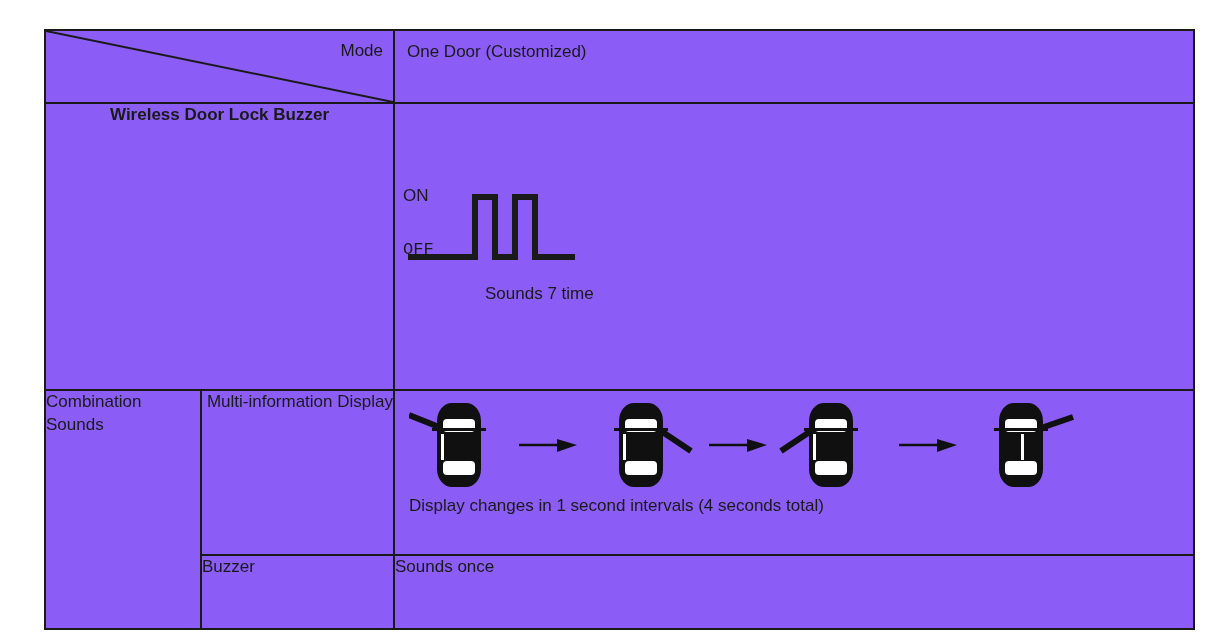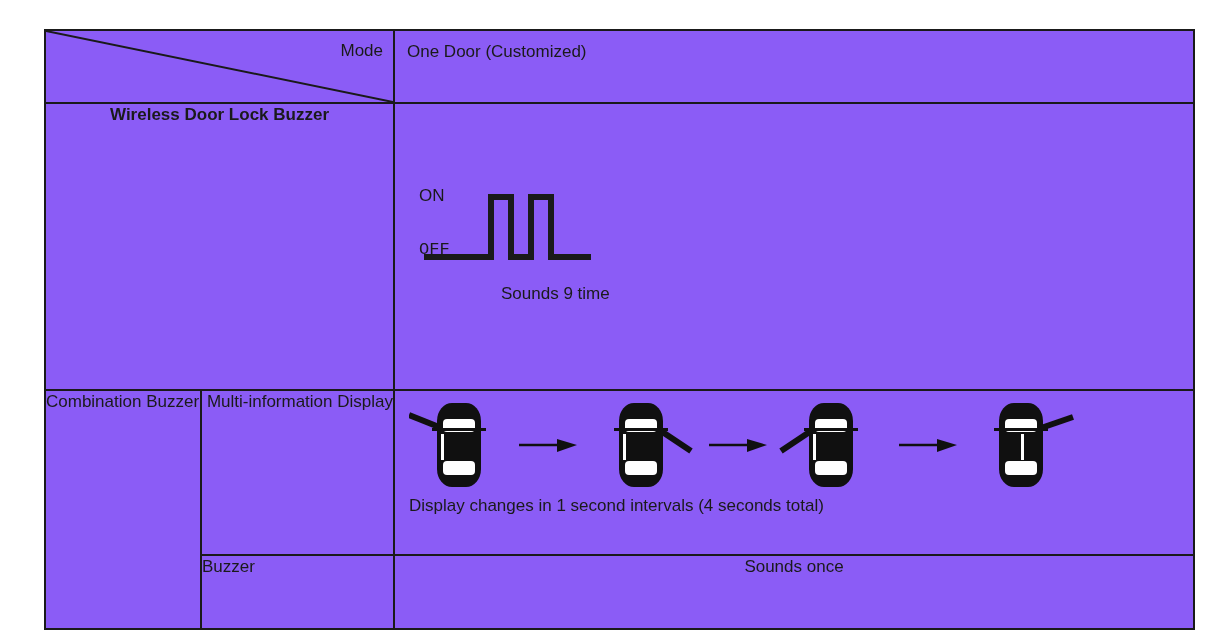--- a/index.html
+++ b/index.html
@@ -82,21 +82,21 @@
     padding-top: 17px;
     font-weight: bold;
   }
   .wl-body {
     height: 285px;
     position: relative;
   }
 
   .wave-block {
     position: absolute;
-    left: 24px;
+    left: 8px;
     top: 75px;
     width: 420px;
     height: 140px;
   }
   .wave-svg {
     position: absolute;
     left: 0;
     top: 0;
   }
   .wave-caption {
@@ -140,21 +140,20 @@
     white-space: nowrap;
   }
 
   .buz-label {
     height: 72px;
     padding: 10px 12px;
   }
   .buz-body {
     height: 72px;
     padding: 10px 12px;
-    text-align: center;
   }
 
   .nowrap { white-space: nowrap; }
 </style>
 </head>
 <body>
 
 <div class="page">
 
   <table class="spec-table">
@@ -185,28 +184,28 @@
           <div class="wave-block">
 
             <svg class="wave-svg" width="300" height="100" viewBox="0 0 300 100">
 
               <polyline points="5,78 72,78 72,18 92,18 92,78 112,78 112,18 132,18 132,78 172,78" fill="none" stroke="#1a1a1a" stroke-width="6" stroke-linejoin="miter" stroke-linecap="butt"></polyline>
             </svg>
 
             <div style="position:absolute; left:0; top:6px; font-size:17px;">ON</div>
             <div style="position:absolute; left:0; top:60px; font-size:17px;font-family:Liberation Mono, monospace;">OFF</div>
 
-            <div class="wave-caption">Sounds 9 time</div>
+            <div class="wave-caption">Sounds 7 time</div>
           </div>
         </td>
       </tr>
 
       <tr>
         <td rowspan="2" class="cm-label">
-          <span>Combination Buzzer</span>
+          <span>Combination Sounds</span>
         </td>
         <td class="mid-label">
           <span>Multi-information Display</span>
         </td>
         <td class="mid-body">
 
           <div class="car-strip">
             <svg width="760" height="96" viewBox="0 0 760 96">
 
               <g transform="translate(10,0)">

